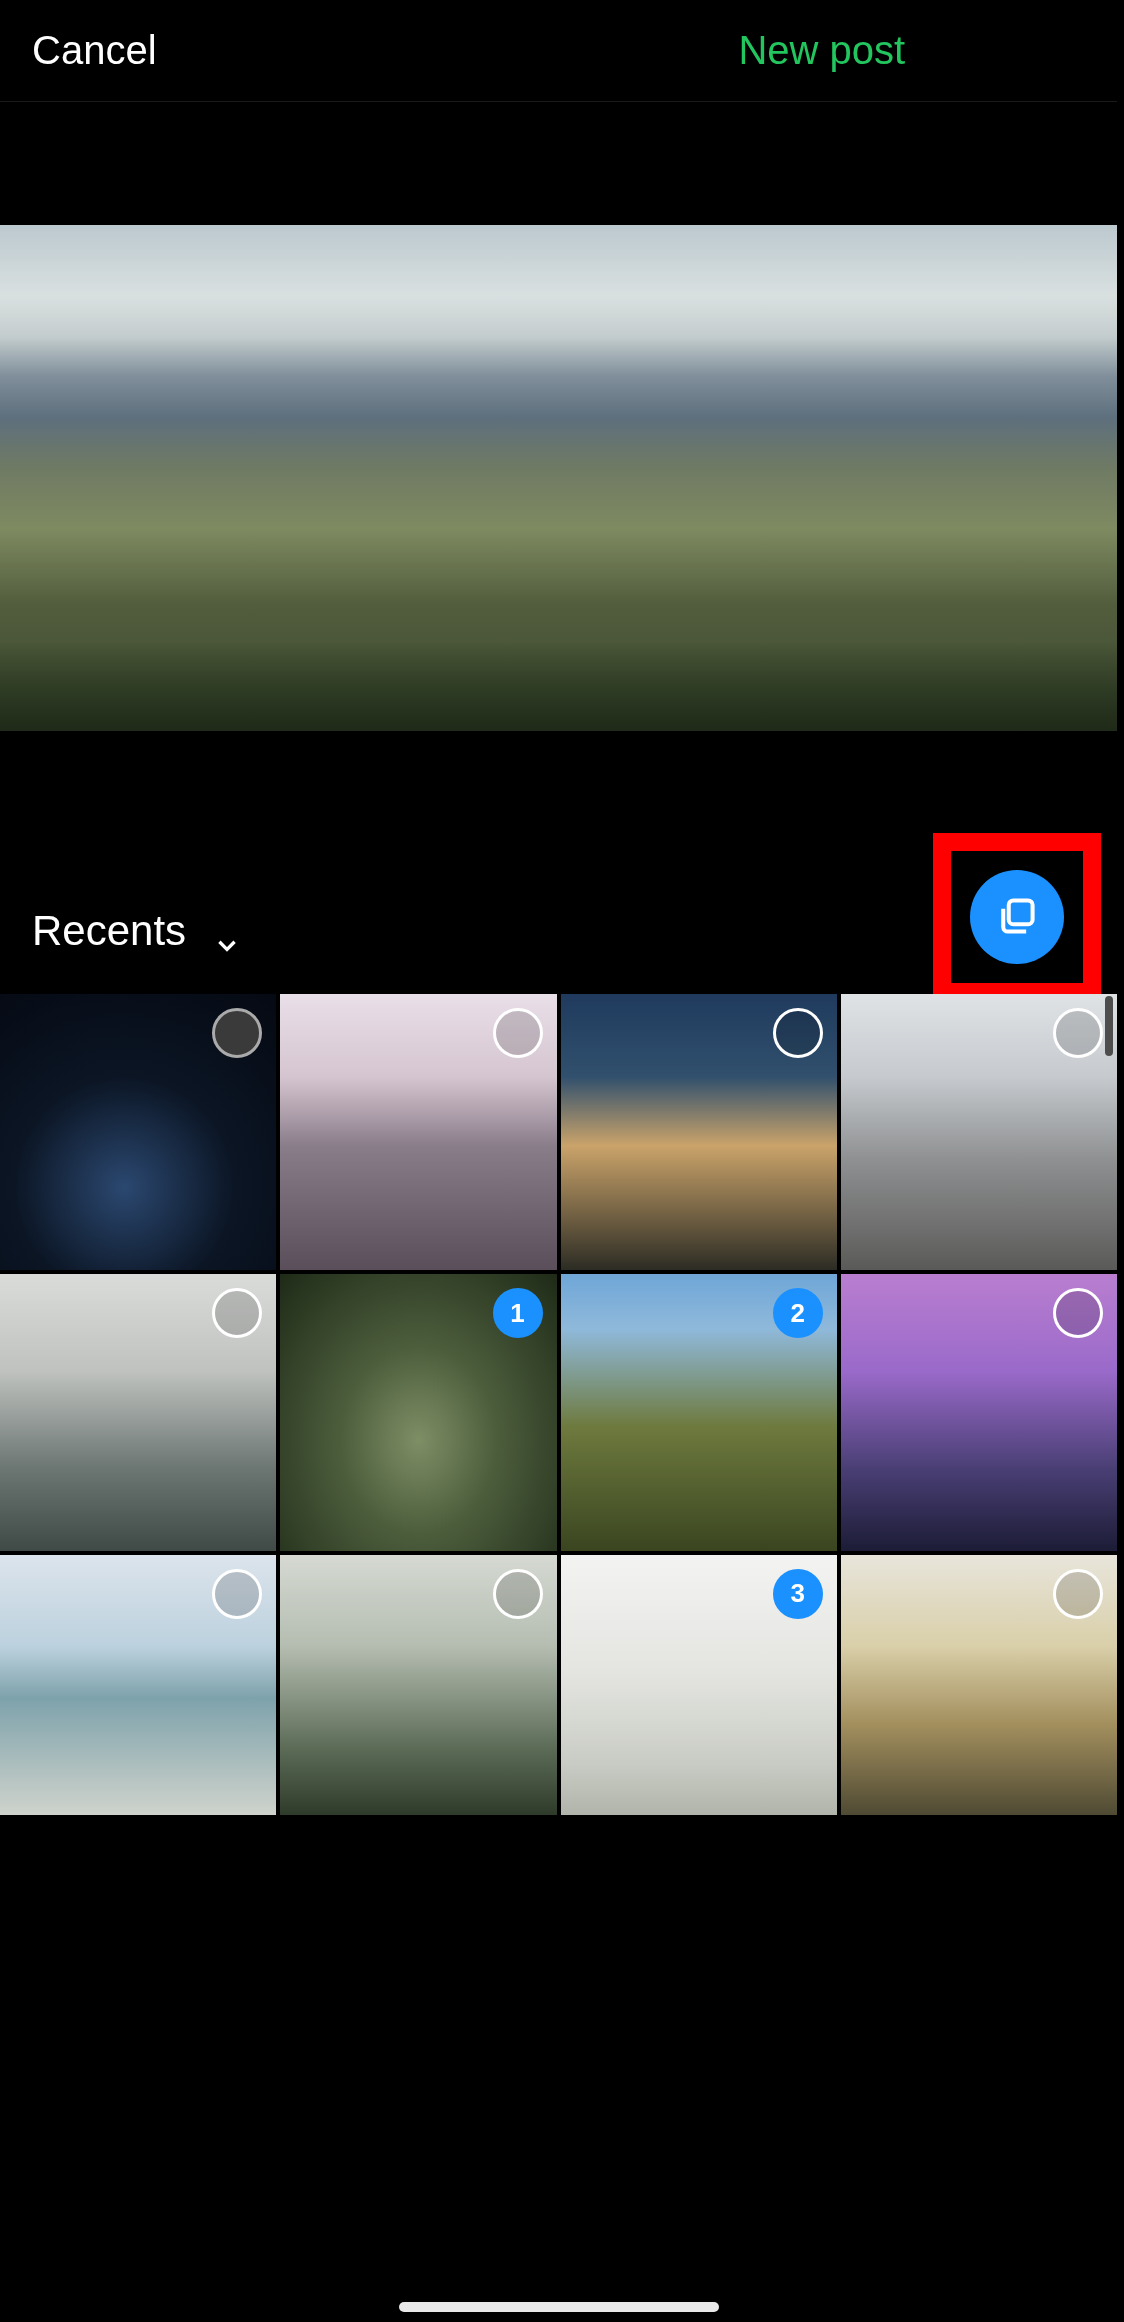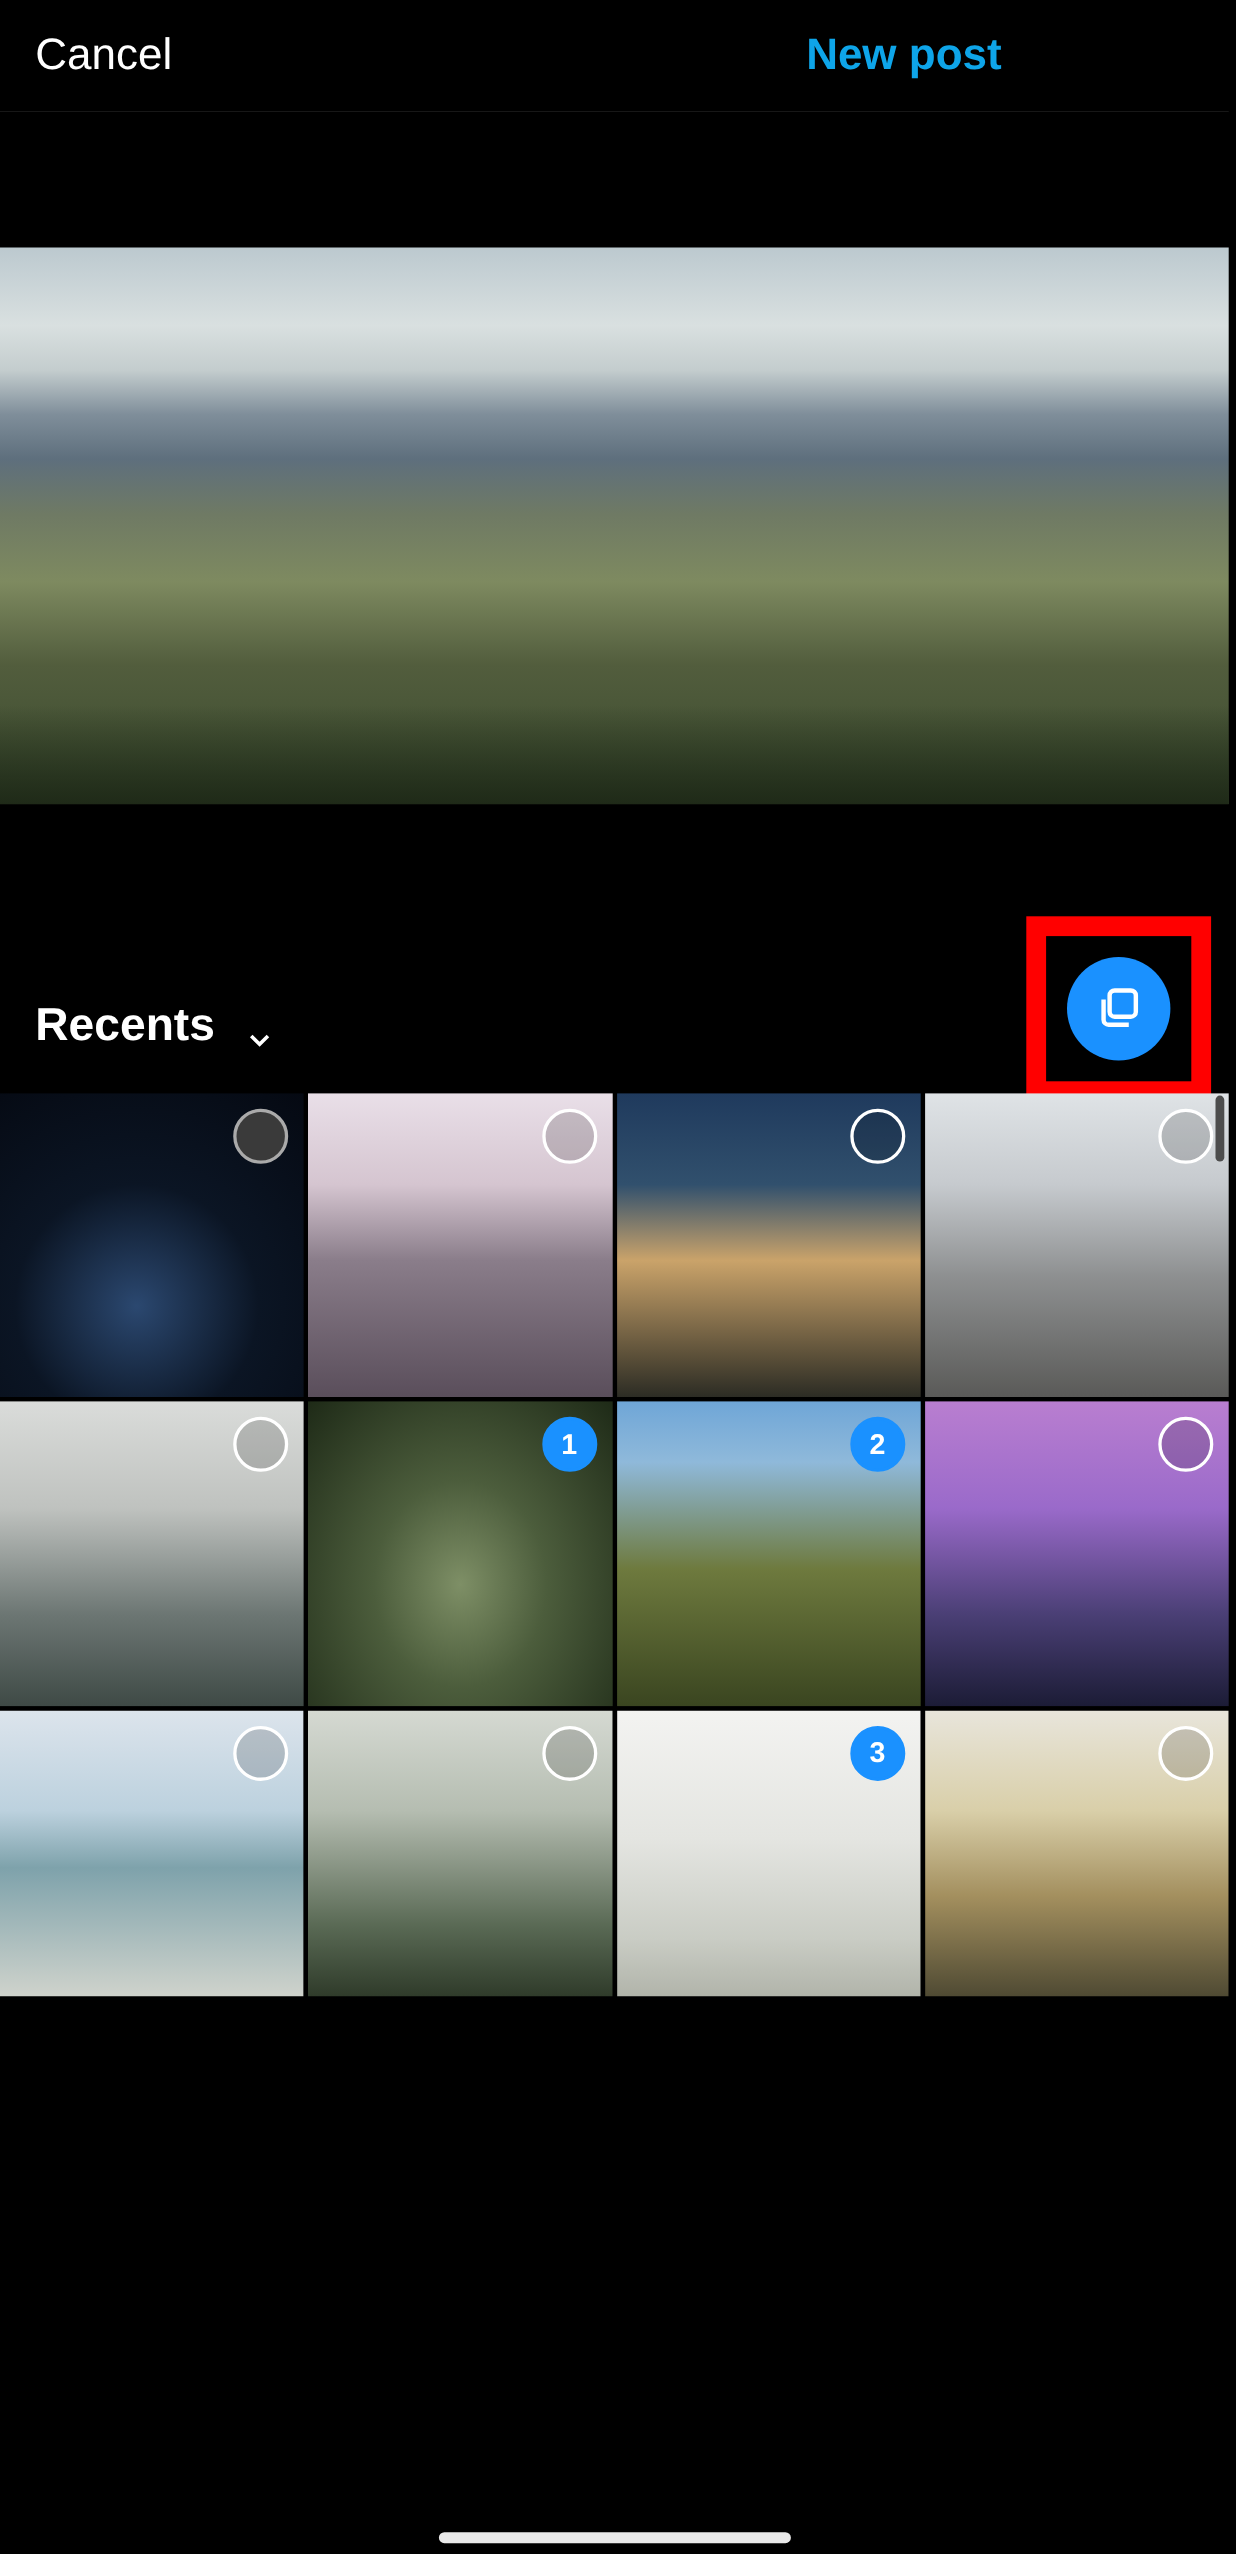--- a/index.html
+++ b/index.html
@@ -12,21 +12,21 @@
     display: flex;
     align-items: center;
     justify-content: space-between;
     padding: 0 32px;
     border-bottom: 1px solid #1a1a1a;
   }
   .header .left, .header .right { flex: 1; display:flex; }
   .header .center { flex: 1; text-align: center; }
   .header .right { justify-content: flex-end; }
   .cancel-btn { font-size: 40px; font-weight: 400; color: #fff; background:none; border:none; }
-  .title { font-size: 40px; font-weight: 700; color:#0ea5e9; }
+  .title { font-size: 40px; font-weight: 400; color:#22c55e; }
   .next-btn { font-size: 40px; font-weight: 600; background:none; border:none; }
 
   
   .preview-area {
     width: 100%;
     height: 752px;
     background: #000;
     display: flex;
     align-items: center;
     justify-content: center;
@@ -53,21 +53,21 @@
     width: 100%;
     height: 126px;
     display:flex;
     align-items:center;
     justify-content: space-between;
     padding: 0 30px 0 32px;
   }
   .album-btn {
     display:flex; align-items:center; gap:28px;
     background:none; border:none; color:#fff;
-    font-size: 42px; font-weight: 700; margin-top: 28px;
+    font-size: 42px; font-weight: 400; margin-top: 28px;
   }
   .chevron-down {
     width: 26px; height: 26px;
     display:inline-block;
     position: relative; top:2px;
   }
   .chevron-down svg { width:100%; height:100%; stroke:#fff; stroke-width:3; fill:none; }
 
   .highlight-box {
     width: 168px; height: 168px;

